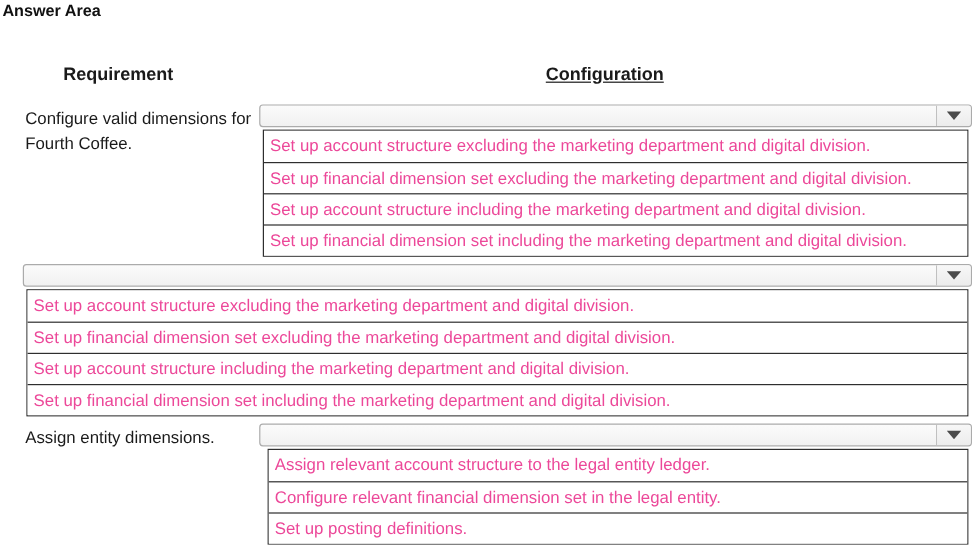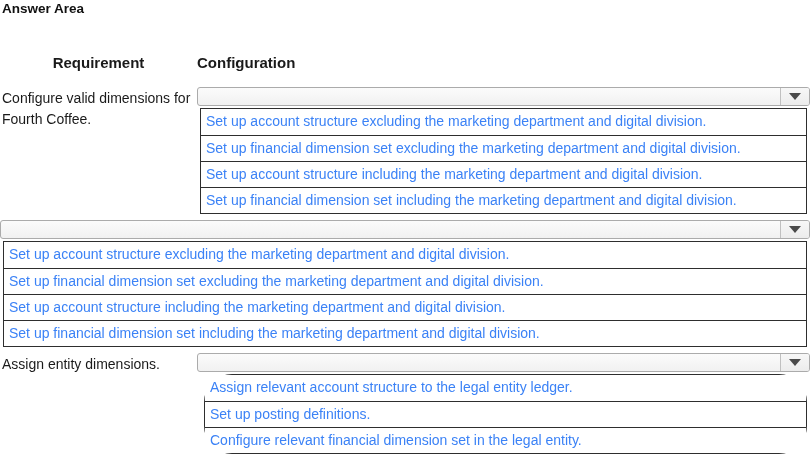--- a/index.html
+++ b/index.html
@@ -21,24 +21,26 @@
     margin-top: 38px;
   }
   .header-cell-req {
     width: 197px;
     text-align: center;
     font-size: 15px;
     font-weight: bold;
   }
   .header-cell-cfg {
     flex: 1;
+    text-align: center;
     font-size: 15px;
     font-weight: bold;
+    text-decoration: underline;
   }
-  .groups { margin-top: 16px; }
+  .groups { margin-top: 16px; padding-left: 19px; }
   .group {
     display: flex;
     margin-bottom: 6px;
   }
   .req-cell {
     width: 197px;
     padding: 1px 6px 0 2px;
     font-size: 14px;
     line-height: 21px;
   }
@@ -83,28 +85,27 @@
     border-top: 7px solid #4a4a4a;
   }
   .options-list {
     margin-left: 3px;
     margin-right: 3px;
     border: 1.5px solid #2e2e2e;
     background: #ffffff;
   }
   .options-list.indented {
     margin-left: 7px;
-    border-radius: 28px;
   }
   .option-row {
     height: 26px;
     line-height: 25px;
     padding-left: 5px;
     font-size: 14px;
-    color: #3b82f6;
+    color: #ec4899;
     border-top: 1px solid #2e2e2e;
     white-space: nowrap;
     overflow: hidden;
     cursor: pointer;
     background: #fff;
   }
   .option-row:first-child { border-top: none; }
 </style>
 </head>
 <body>
@@ -157,19 +158,19 @@
     <div class="req-cell">Assign entity dimensions.</div>
     <div class="cfg-cell">
       <div class="dropdown" role="combobox">
         <span class="dropdown-value"></span>
         <span class="dropdown-arrow-btn">
           <span class="arrow-glyph"></span>
         </span>
       </div>
       <div class="options-list indented">
         <div class="option-row">Assign relevant account structure to the legal entity ledger.</div>
+        <div class="option-row">Configure relevant financial dimension set in the legal entity.</div>
         <div class="option-row">Set up posting definitions.</div>
-        <div class="option-row">Configure relevant financial dimension set in the legal entity.</div>
       </div>
     </div>
   </div>
 
 </div>
 
 </body></html>

